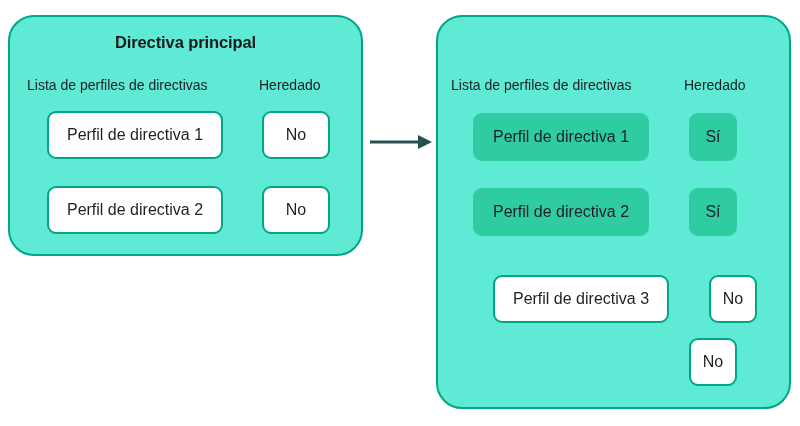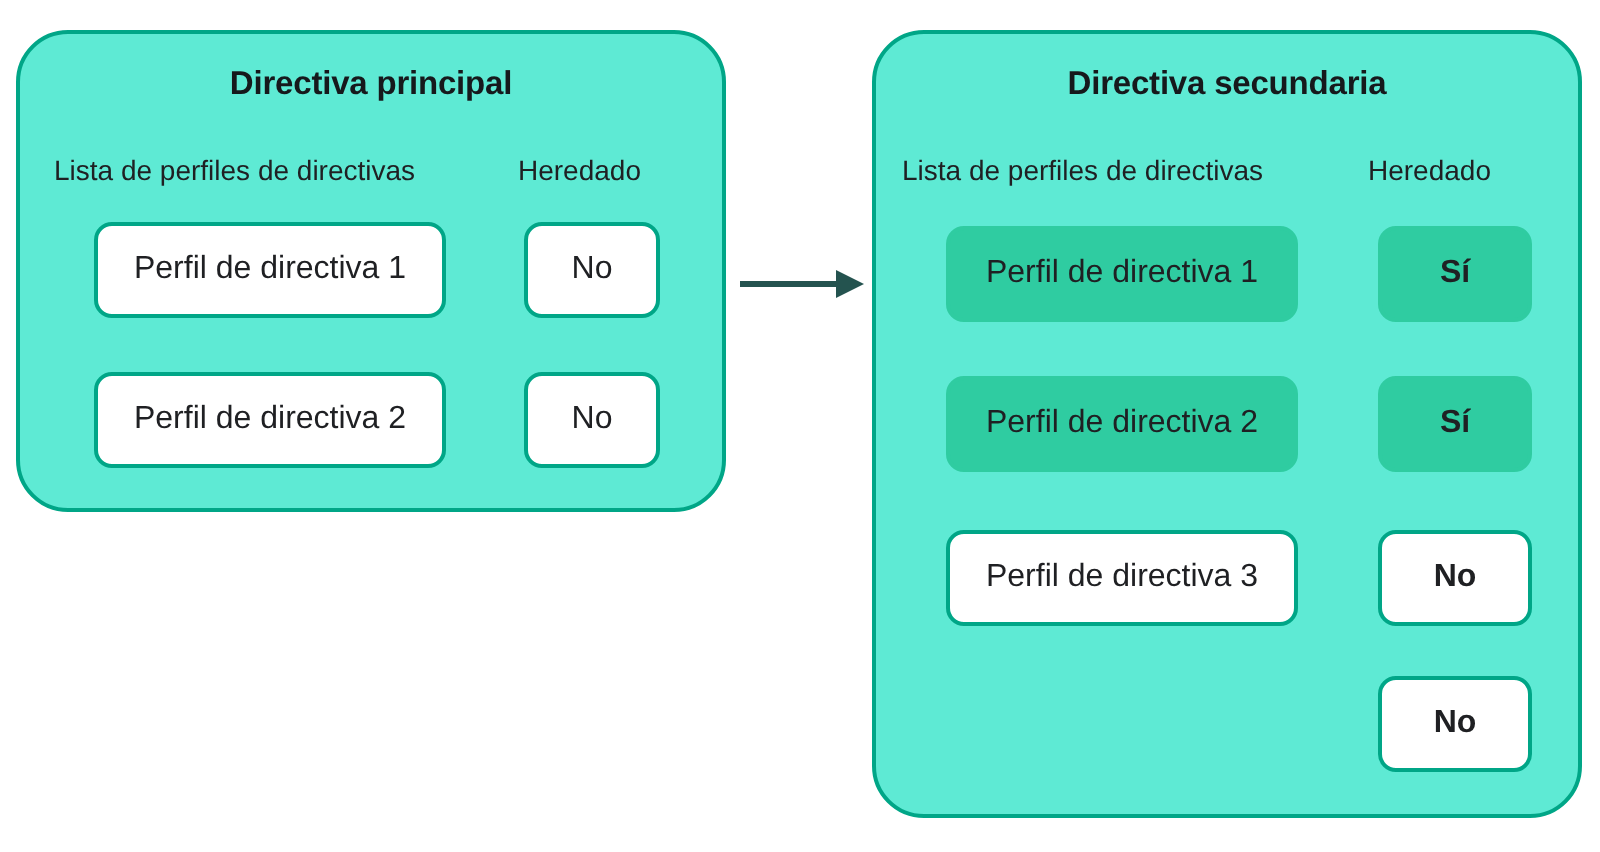--- a/index.html
+++ b/index.html
@@ -70,21 +70,21 @@
     justify-content: center;
     font-size: 16px;
     color: #1f2023;
     height: 48px;
     white-space: nowrap;
   }
   .cell.profile   { left: 37px; width: 176px; }
   .cell.inherited { left: 252px; width: 68px; }
 
   #panel-secondary .cell.profile   { left: 35px; width: 176px; }
-  #panel-secondary .cell.inherited { left: 251px; width: 77px; font-weight: bold; }
+  #panel-secondary .cell.inherited { left: 251px; width: 48px; }
 
   .cell.filled {
     background: #2fcca1;
     border-color: #2fcca1;
   }
 
   #arrow-connector {
     position: absolute;
     left: 370px;
     top: 131px;
@@ -111,36 +111,35 @@
     <div class="cell inherited">No</div>
   </div>
 </div>
 
 <svg id="arrow-connector" viewBox="0 0 64 22">
   <line x1="0" y1="11" x2="50" y2="11" stroke="#24534f" stroke-width="3"></line>
   <polygon points="48,4 62,11 48,18" fill="#24534f"></polygon>
 </svg>
 
 <div class="panel" id="panel-secondary">
-  <div class="panel-title">Directiva secundaria</div>
 
   <div class="col-head profiles">Lista de perfiles de directivas</div>
   <div class="col-head inherited">Heredado</div>
 
   <div class="row" style="top:96px;">
     <div class="cell profile filled">Perfil de directiva 1</div>
     <div class="cell inherited filled">Sí</div>
   </div>
 
   <div class="row" style="top:171px;">
     <div class="cell profile filled">Perfil de directiva 2</div>
     <div class="cell inherited filled">Sí</div>
   </div>
 
-  <div class="row" style="top:248px;">
+  <div class="row" style="top:258px;margin-left:20px;">
     <div class="cell profile">Perfil de directiva 3</div>
     <div class="cell inherited">No</div>
   </div>
 
   <div class="row" style="top:321px;">
     <div class="cell inherited">No</div>
   </div>
 </div>
 
 </body></html>

